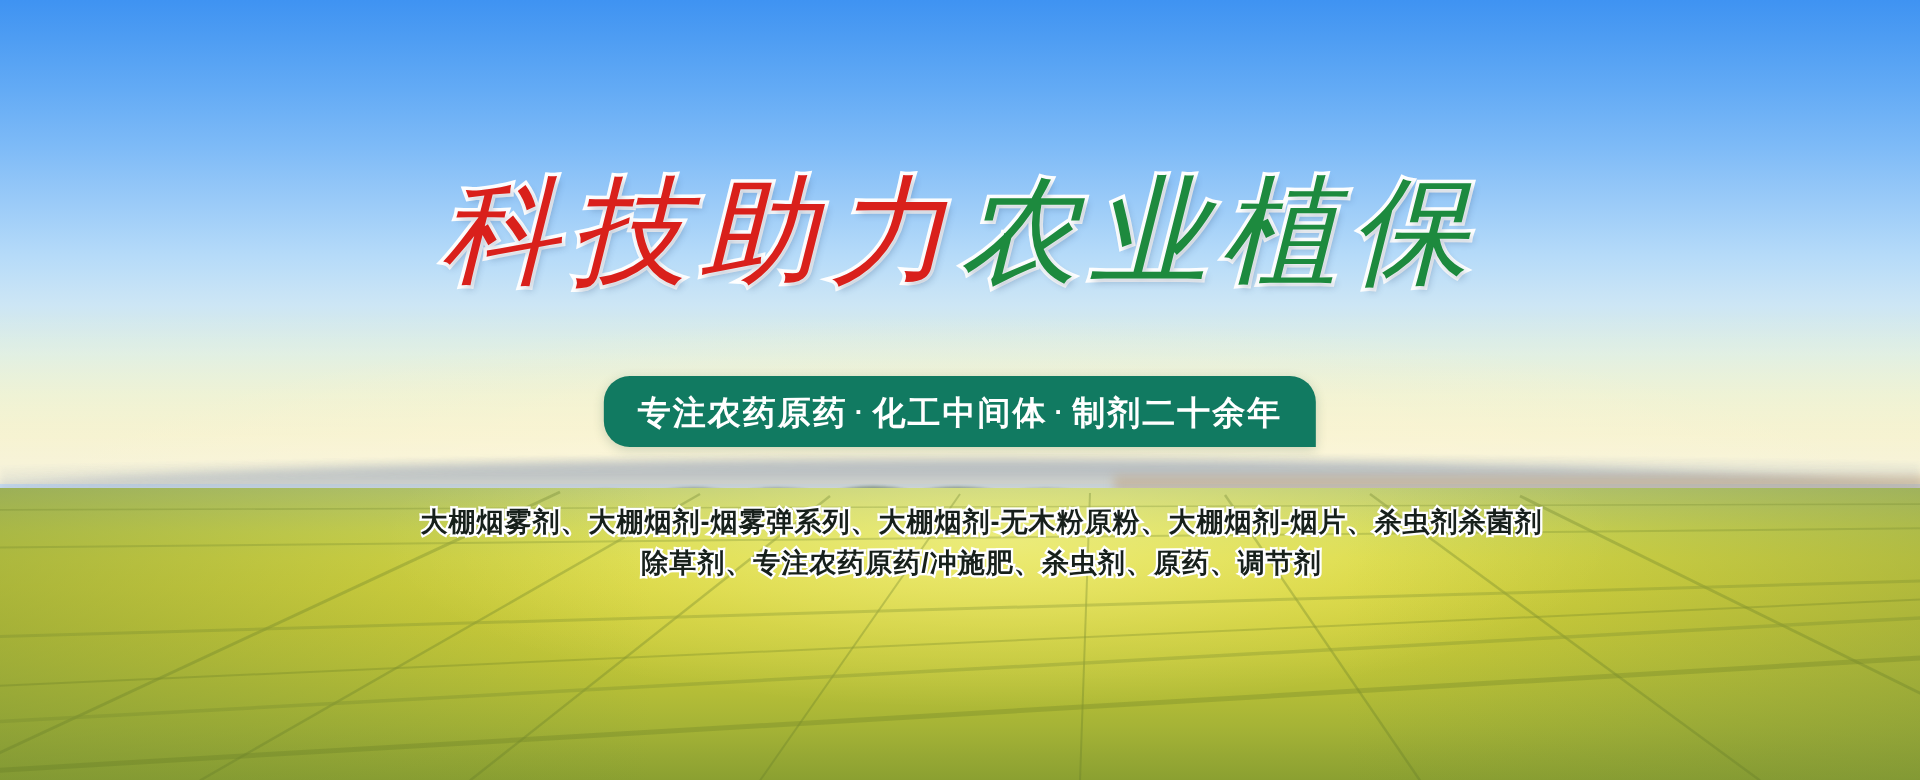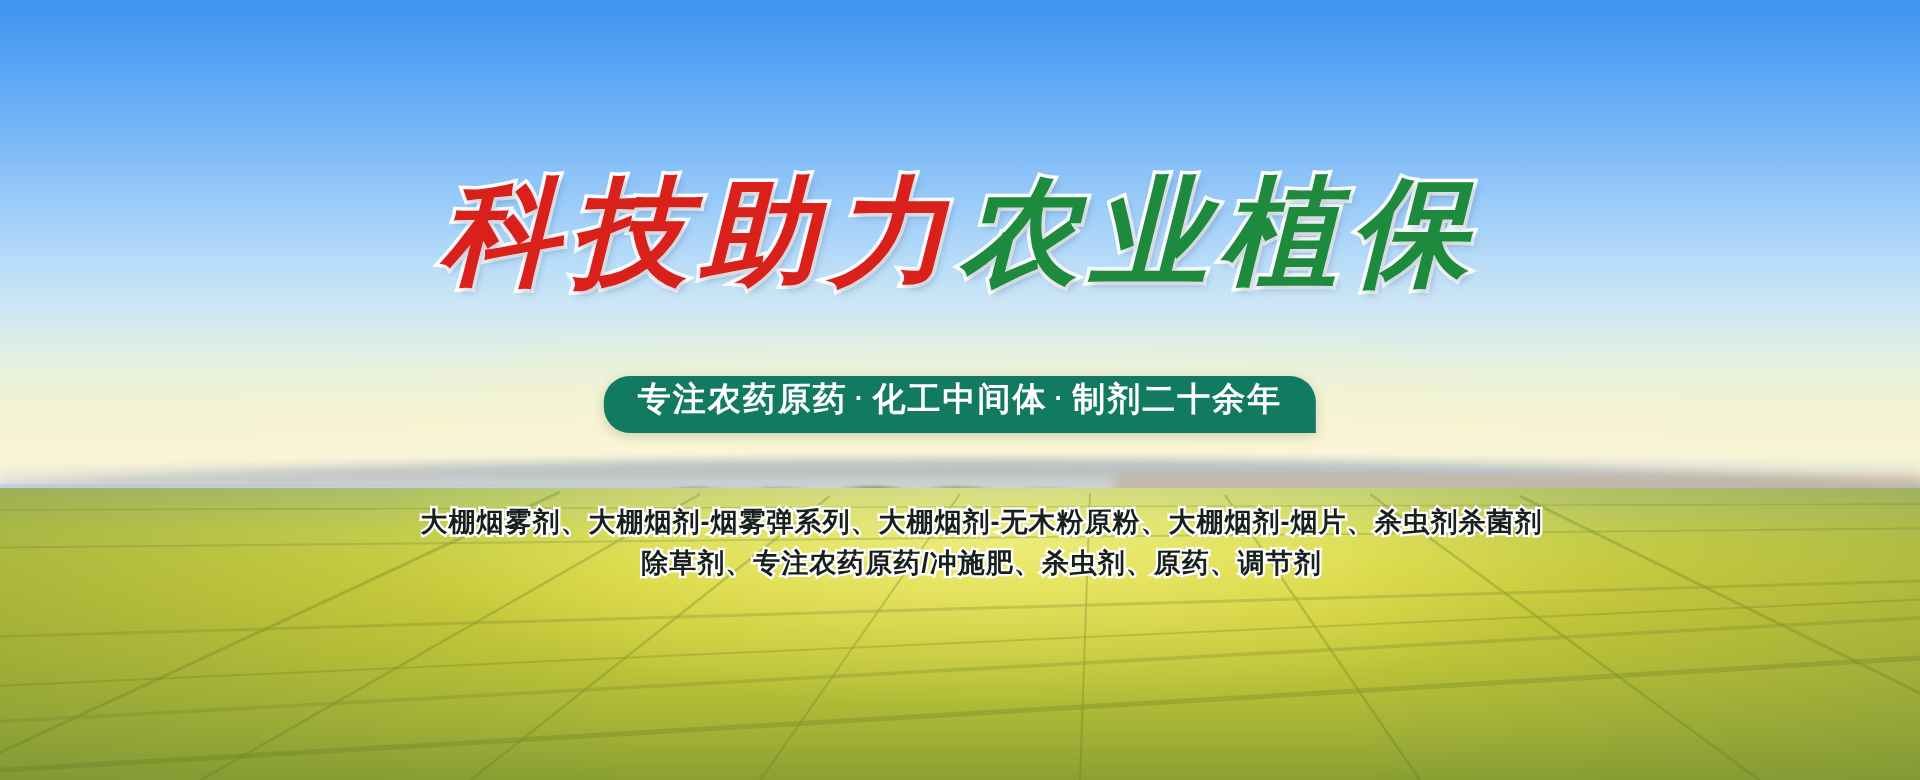--- a/index.html
+++ b/index.html
@@ -126,21 +126,21 @@
 
   
   .headline{
     position:absolute;
     left:0; right:0;
     top:168px;
     text-align:center;
     white-space:nowrap;
     font-family:"DejaVu Serif","Liberation Serif",serif;
     font-size:118px;
-    font-weight:700;
+    font-weight:400;
     font-style:italic;
     letter-spacing:12px;
     line-height:1.08;
   }
   .headline span{
     -webkit-text-stroke:7px #ffffff;
     paint-order:stroke fill;
     text-shadow:
       0 0 2px rgba(255,255,255,.9),
       3px 4px 7px rgba(40,70,110,.28);
@@ -149,21 +149,21 @@
   .hl-green{ color:#1d8a3e; }
 
   
   .badge{
     position:absolute;
     left:50%;
     transform:translateX(-50%);
     top:376px;
     background:#117a61;
     color:#ffffff;
-    padding:2px 34px 12px 34px;
+    padding:16px 34px 12px 34px;
     border-radius:26px 26px 0 26px;
     font-size:33px;
     font-weight:700;
     letter-spacing:2px;
     line-height:1.3;
     white-space:nowrap;
     box-shadow:0 3px 12px rgba(20,70,55,.2);
   }
   .badge .dot{ padding:0 7px; font-size:26px; position:relative; top:-3px;}
 

